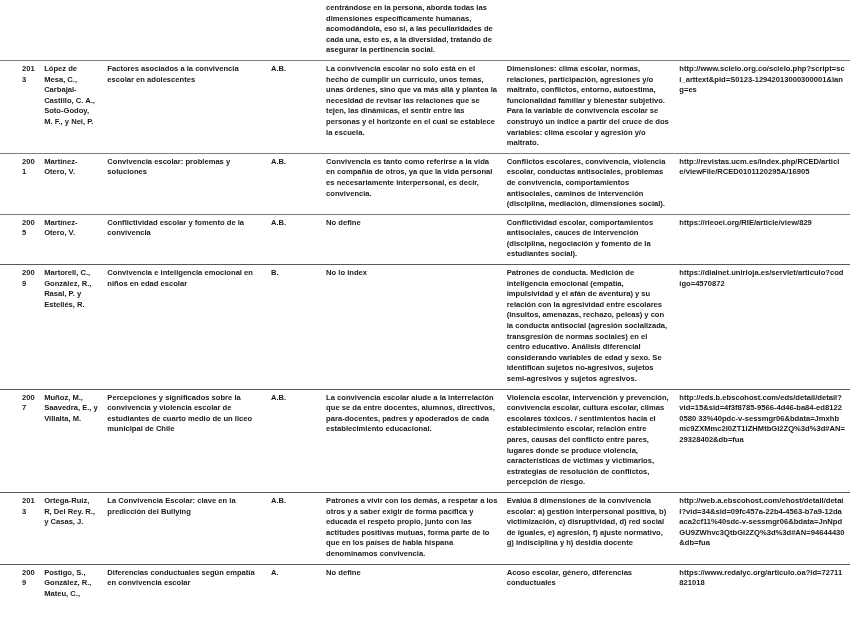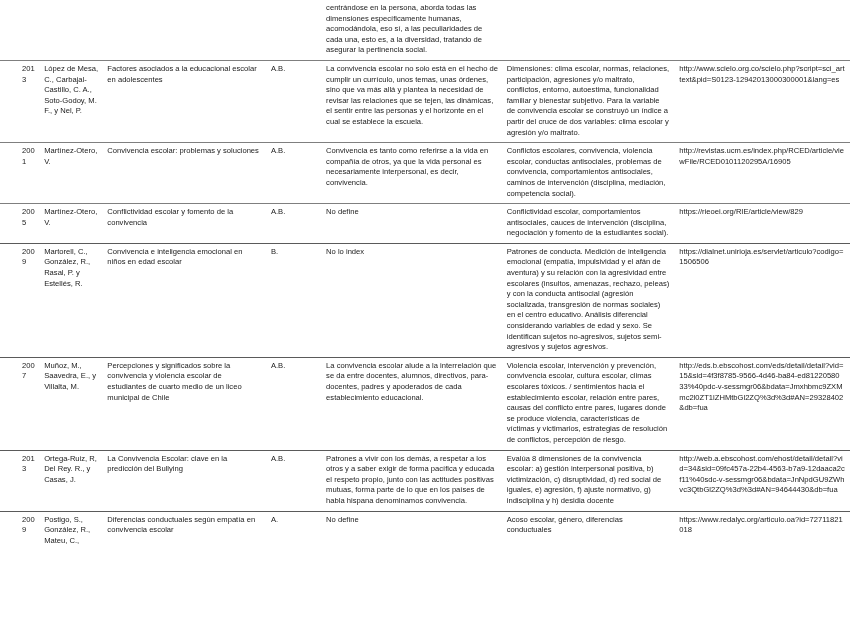--- a/index.html
+++ b/index.html
@@ -13,20 +13,21 @@
     font-family: "Liberation Sans", sans-serif;
     color: #000000;
     overflow: hidden;
   }
   .page {
     position: relative;
     width: 850px;
     height: 622px;
     background: #ffffff;
     overflow: hidden;
+    font-weight: bold;
   }
   table.doc-table {
     border-collapse: collapse;
     width: 850px;
     table-layout: fixed;
   }
   table.doc-table td {
     vertical-align: top;
     padding: 3px 5px 4px 3px;
     font-size: 7.6px;
@@ -89,36 +90,36 @@
 humanas, acomodándola, eso sí, a las peculiaridades de cada una, esto es, a la diversidad, tratando de asegurar la pertinencia social.</td>
         <td class="col-cat"></td>
         <td class="col-url">
             <span class="url-text"></span>
           </td>
       </tr>
 
       <tr class="data-row">
         <td class="col-year">2013</td>
         <td class="col-author">López de Mesa, C., Carbajal-Castillo, C. A., Soto-Godoy, M. F., y Nel, P.</td>
-        <td class="col-title">Factores asociados a la educacional escolar en adolescentes</td>
+        <td class="col-title">Factores asociados a la convivencia escolar en adolescentes</td>
         <td class="col-type">A.B.</td>
         <td class="col-def">La convivencia escolar no solo está en el hecho de cumplir un currículo, unos temas, unas órdenes, sino que va más allá y plantea la necesidad de revisar las relaciones que se tejen, las dinámicas, el sentir entre las personas y el horizonte en el cual se establece la escuela.</td>
         <td class="col-cat">Dimensiones: clima escolar, normas, relaciones, participación, agresiones y/o maltrato, conflictos, entorno, autoestima, funcionalidad familiar y bienestar subjetivo. Para la variable de convivencia escolar se construyó un índice a partir del cruce de dos variables: clima escolar y agresión y/o maltrato.</td>
         <td class="col-url">
             <span class="url-text">http://www.scielo.org.co/scielo.php?script=sci_arttext&amp;pid=S0123-12942013000300001&amp;lang=es</span>
           </td>
       </tr>
 
       <tr class="data-row">
         <td class="col-year">2001</td>
         <td class="col-author">Martínez-Otero, V.</td>
         <td class="col-title">Convivencia escolar: problemas y soluciones</td>
         <td class="col-type">A.B.</td>
         <td class="col-def">Convivencia es tanto como referirse a la vida en compañía de otros, ya que la vida personal es necesariamente interpersonal, es decir, convivencia.</td>
-        <td class="col-cat">Conflictos escolares, convivencia, violencia escolar, conductas antisociales, problemas de convivencia, comportamientos antisociales, caminos de intervención (disciplina, mediación, competencia social).</td>
+        <td class="col-cat">Conflictos escolares, convivencia, violencia escolar, conductas antisociales, problemas de convivencia, comportamientos antisociales, caminos de intervención (disciplina, mediación, dimensiones social).</td>
         <td class="col-url">
             <span class="url-text">http://revistas.ucm.es/index.php/RCED/article/viewFile/RCED0101120295A/16905</span>
           </td>
       </tr>
 
       <tr class="data-row">
         <td class="col-year">2005</td>
         <td class="col-author">Martínez-Otero, V.</td>
         <td class="col-title">Conflictividad escolar y fomento de la convivencia</td>
         <td class="col-type">A.B.</td>
@@ -130,21 +131,21 @@
       </tr>
 
       <tr class="data-row thick">
         <td class="col-year">2009</td>
         <td class="col-author">Martorell, C., González, R., Rasal, P. y Estellés, R.</td>
         <td class="col-title">Convivencia e inteligencia emocional en niños en edad escolar</td>
         <td class="col-type">B.</td>
         <td class="col-def">No lo index</td>
         <td class="col-cat">Patrones de conducta. Medición de inteligencia emocional (empatía, impulsividad y el afán de aventura) y su relación con la agresividad entre escolares (insultos, amenazas, rechazo, peleas) y con la conducta antisocial (agresión socializada, transgresión de normas sociales) en el centro educativo. Análisis diferencial considerando variables de edad y sexo. Se identifican sujetos no-agresivos, sujetos semi-agresivos y sujetos agresivos.</td>
         <td class="col-url">
-            <span class="url-text">https://dialnet.unirioja.es/servlet/articulo?codigo=1506506</span>
+            <span class="url-text">https://dialnet.unirioja.es/servlet/articulo?codigo=4570872</span>
           </td>
       </tr>
 
       <tr class="data-row thick">
         <td class="col-year">2007</td>
         <td class="col-author">Muñoz, M., Saavedra, E., y Villalta, M.</td>
         <td class="col-title">Percepciones y significados sobre la convivencia y violencia escolar de estudiantes de cuarto medio de un liceo municipal de Chile</td>
         <td class="col-type">A.B.</td>
         <td class="col-def">La convivencia escolar alude a la interrelación que se da entre docentes, alumnos, directivos, para-docentes, padres y apoderados de cada establecimiento educacional.</td>
         <td class="col-cat">Violencia escolar, intervención y prevención, convivencia escolar, cultura escolar, climas escolares tóxicos. / sentimientos hacia el establecimiento escolar, relación entre pares, causas del conflicto entre pares, lugares donde se produce violencia, características de víctimas y victimarios, estrategias de resolución de conflictos, percepción de riesgo.</td>

